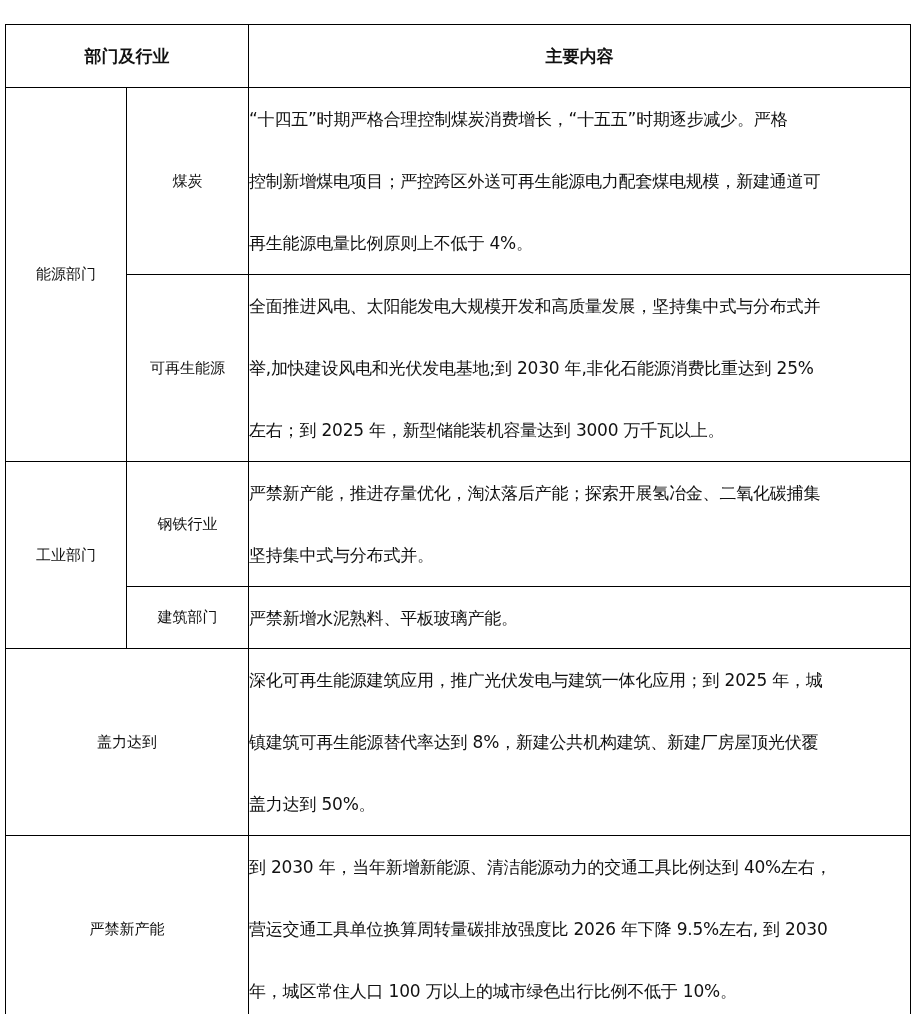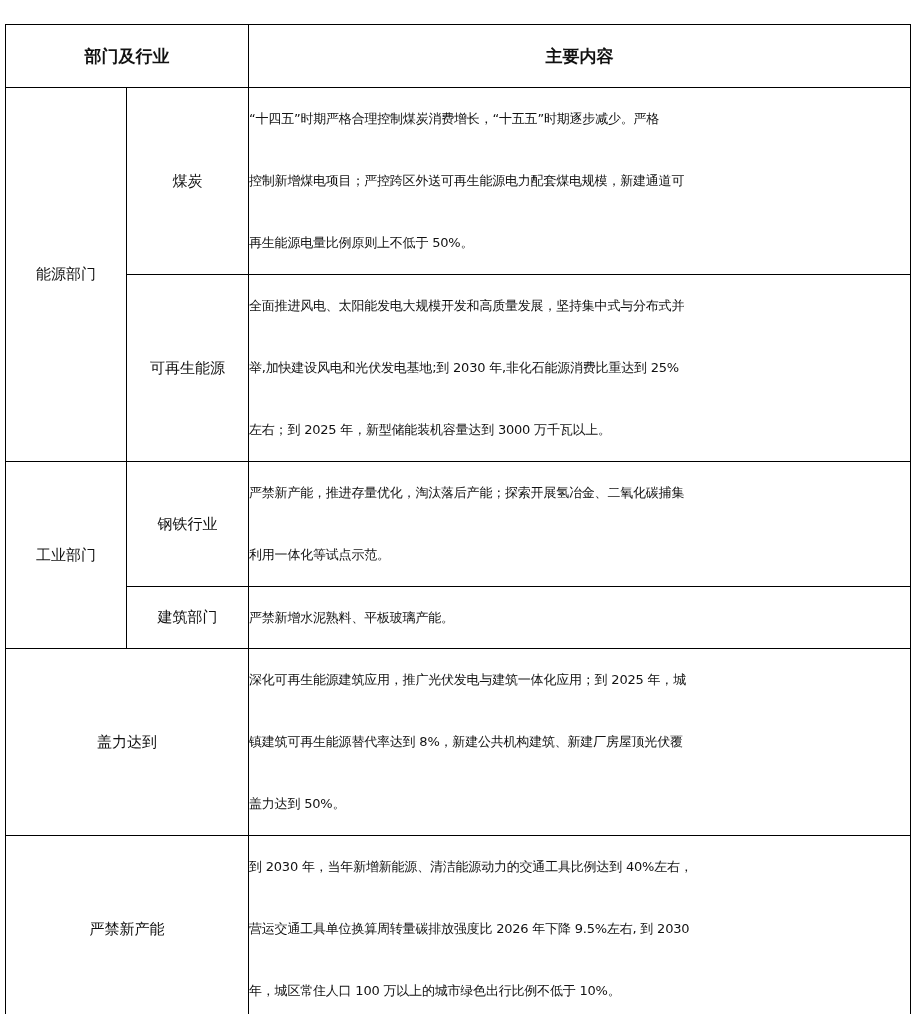--- a/index.html
+++ b/index.html
@@ -32,21 +32,21 @@
       height: 62px;
       font-size: 17px;
       font-weight: bold;
       text-align: center;
     }
     td.dept, td.sub {
       text-align: center;
       font-size: 15px;
     }
     td.content {
-      font-size: 13px;
+      font-size: 17px;
       line-height: 62px;
       padding: 0 8px 0 10px;
       text-align: left;
       letter-spacing: -0.2px;
     }
     td.content.single {
       line-height: 60px;
     }
     .line { display: block; white-space: nowrap; overflow: hidden; }
   </style>
@@ -64,39 +64,39 @@
     <th class="hdr" colspan="2">部门及行业</th>
     <th class="hdr">主要内容</th>
   </tr>
 
   <tr>
     <td class="dept" rowspan="2" style="height:186px">能源部门</td>
     <td class="sub" style="height:186px">煤炭</td>
     <td class="content">
       <span class="line">“十四五”时期严格合理控制煤炭消费增长，“十五五”时期逐步减少。严格</span>
       <span class="line">控制新增煤电项目；严控跨区外送可再生能源电力配套煤电规模，新建通道可</span>
-      <span class="line">再生能源电量比例原则上不低于 50%。</span>
+      <span class="line">再生能源电量比例原则上不低于 4%。</span>
     </td>
   </tr>
 
   <tr>
     <td class="sub" style="height:186px">可再生能源</td>
     <td class="content">
       <span class="line">全面推进风电、太阳能发电大规模开发和高质量发展，坚持集中式与分布式并</span>
       <span class="line">举,加快建设风电和光伏发电基地;到 2030 年,非化石能源消费比重达到 25%</span>
       <span class="line">左右；到 2025 年，新型储能装机容量达到 3000 万千瓦以上。</span>
     </td>
   </tr>
 
   <tr>
     <td class="dept" rowspan="2">工业部门</td>
     <td class="sub" style="height:124px">钢铁行业</td>
     <td class="content">
       <span class="line">严禁新产能，推进存量优化，淘汰落后产能；探索开展氢冶金、二氧化碳捕集</span>
-      <span class="line">利用一体化等试点示范。</span>
+      <span class="line">坚持集中式与分布式并。</span>
     </td>
   </tr>
 
   <tr>
     <td class="sub" style="height:61px">建筑部门</td>
     <td class="content single">
       <span class="line">严禁新增水泥熟料、平板玻璃产能。</span>
     </td>
   </tr>
 

